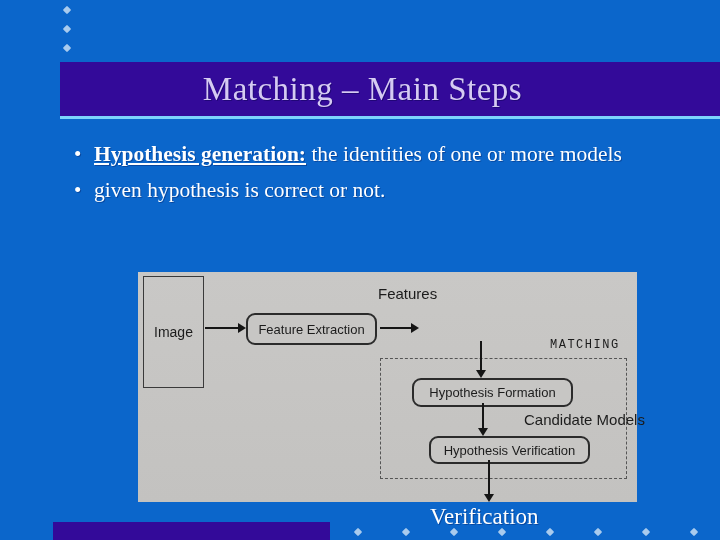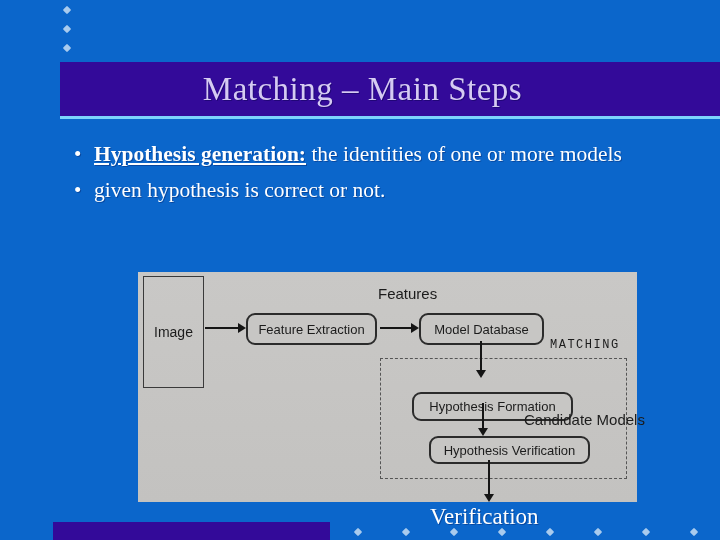--- a/index.html
+++ b/index.html
@@ -46,21 +46,21 @@
     border:1px solid #3a3a3a;display:flex;align-items:center;justify-content:center;
     font-size:14px;
   }
   .node{
     position:absolute;border:2px solid #2b2b2b;border-radius:9px;
     display:flex;align-items:center;justify-content:center;
     font-weight:normal;font-size:13px;background:#c7c6c4;white-space:nowrap;
   }
   .fe{left:108px;top:41px;width:127px;height:28px;}
   .md{left:281px;top:41px;width:121px;height:28px;}
-  .hf{left:274px;top:120px;width:157px;height:25px;border-radius:9px;}
+  .hf{left:274px;top:106px;width:157px;height:25px;border-radius:9px;}
   .hv{left:291px;top:164px;width:157px;height:24px;}
   .lbl{position:absolute;font-size:15px;white-space:nowrap;}
   .features{left:240px;top:13px;}
   .matching{left:412px;top:66px;font-family:"Liberation Mono",monospace;font-size:12px;letter-spacing:1.5px;}
   .cm{left:358px;top:139px;margin-left:28px;}
   .dashed{position:absolute;left:242px;top:86px;width:245px;height:119px;border:1px dashed #555;}
   .arrow-h{position:absolute;height:2px;background:#151515;}
   .arrow-h::after{content:"";position:absolute;right:-8px;top:-4px;
     border-left:8px solid #151515;border-top:5px solid transparent;border-bottom:5px solid transparent;}
   .arrow-v{position:absolute;width:2px;background:#151515;}
@@ -107,21 +107,20 @@
   </div>
 
   <div class="figure">
     <div class="img-box">
       <span>Image</span>
     </div>
     <div class="arrow-h a1"></div>
     <div class="node fe">Feature Extraction</div>
     <div class="lbl features">Features</div>
     <div class="arrow-h a2"></div>
-    <div class="node md">Model Database</div>
     <div class="lbl matching">MATCHING</div>
     <div class="dashed"></div>
     <div class="arrow-v a3"></div>
     <div class="node hf">Hypothesis Formation</div>
     <div class="arrow-v a4"></div>
     <div class="lbl cm">Candidate Models</div>
     <div class="node hv">Hypothesis Verification</div>
     <div class="arrow-v a5"></div>
   </div>
 

